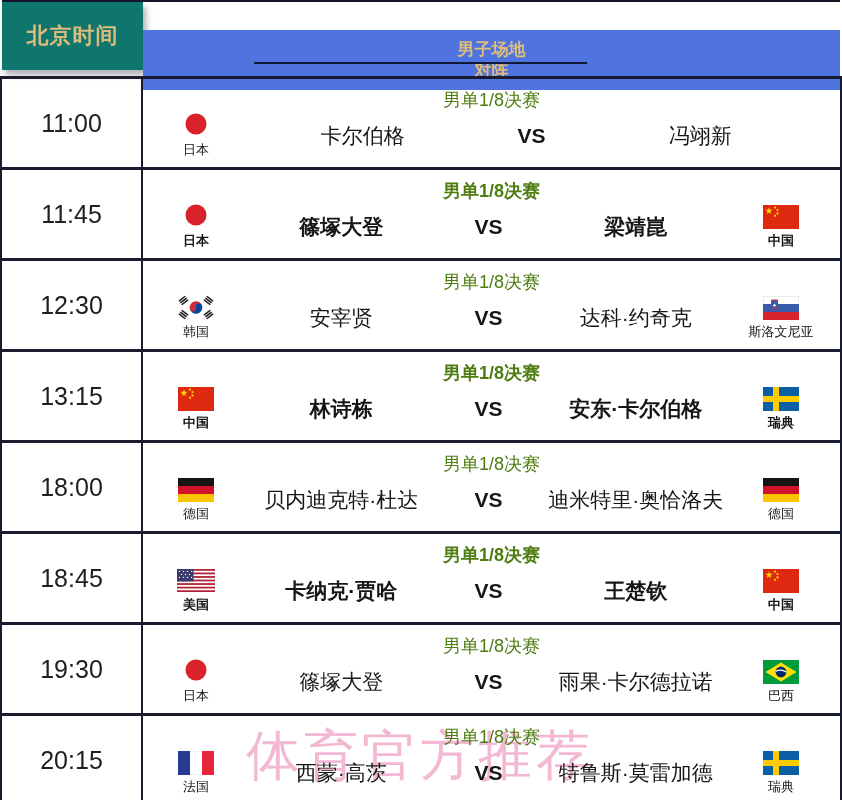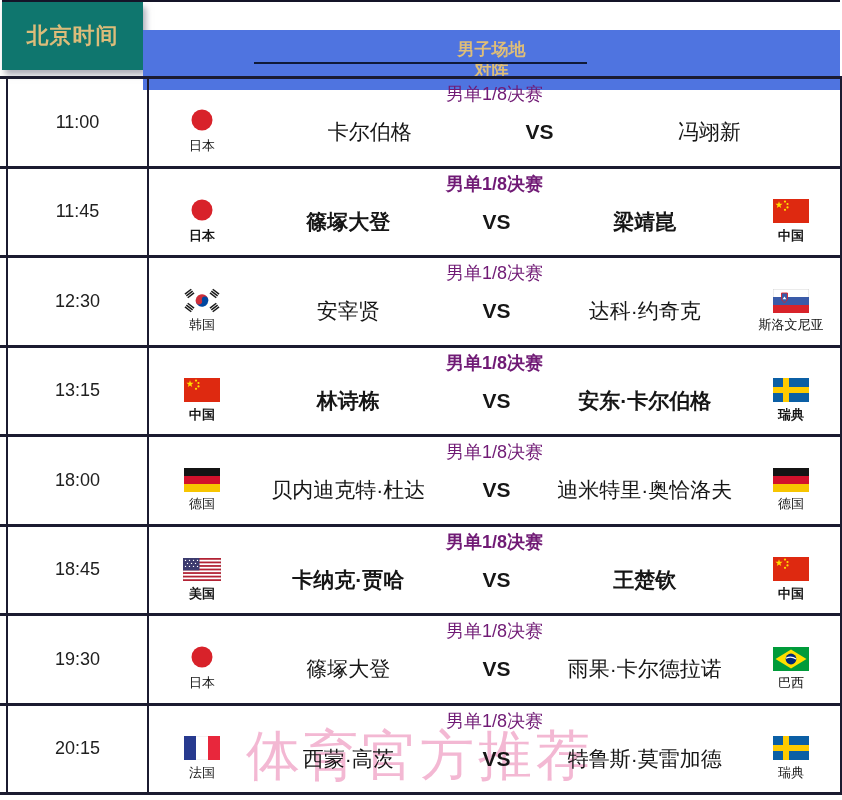--- a/index.html
+++ b/index.html
@@ -26,25 +26,25 @@
              font-size:54px;letter-spacing:4px;color:rgba(240,166,200,0.80);
              white-space:nowrap;pointer-events:none;}
 
   
   .rows{position:absolute;left:0;top:76px;width:842px;height:719px;
         display:flex;flex-direction:column;z-index:2;}
   .row{flex:1;display:flex;border-top:3px solid #1b1b30;}
   .row:last-child{border-bottom:3px solid #1b1b30;}
   .time-cell{width:143px;box-sizing:border-box;border-left:2px solid #1b1b30;border-right:2px solid #1b1b30;
              display:flex;align-items:center;justify-content:center;
-             font-size:18px;color:#202020;margin-left:6px;}
+             font-size:25px;color:#202020;}
   .match-cell{flex:1;display:flex;flex-direction:column;box-sizing:border-box;
               border-right:2px solid #1b1b30;}
-  .round{height:25px;padding-top:3px;text-align:center;font-size:18px;color:#701a75;}
-  .matchup{flex:1;display:flex;align-items:center;padding:0 6px 8px 10px;}
+  .round{height:25px;padding-top:9px;text-align:center;font-size:18px;color:#4d7c0f;}
+  .matchup{flex:1;display:flex;align-items:center;padding:0 16px 8px 10px;}
   .flagbox{width:86px;display:flex;flex-direction:column;align-items:center;gap:3px;}
   .flag{height:25px;display:flex;align-items:center;justify-content:center;}
   .country{font-size:13px;color:#141414;}
   .pname{flex:1;text-align:center;font-size:21px;color:#161616;white-space:nowrap;}
   .vs{width:90px;text-align:center;font-size:21px;font-weight:700;color:#161616;}
   .row.bold .round,.row.bold .pname,.row.bold .country{font-weight:700;}
   .row.bold .vs{font-weight:800;}
 </style>
 </head>
 <body>

